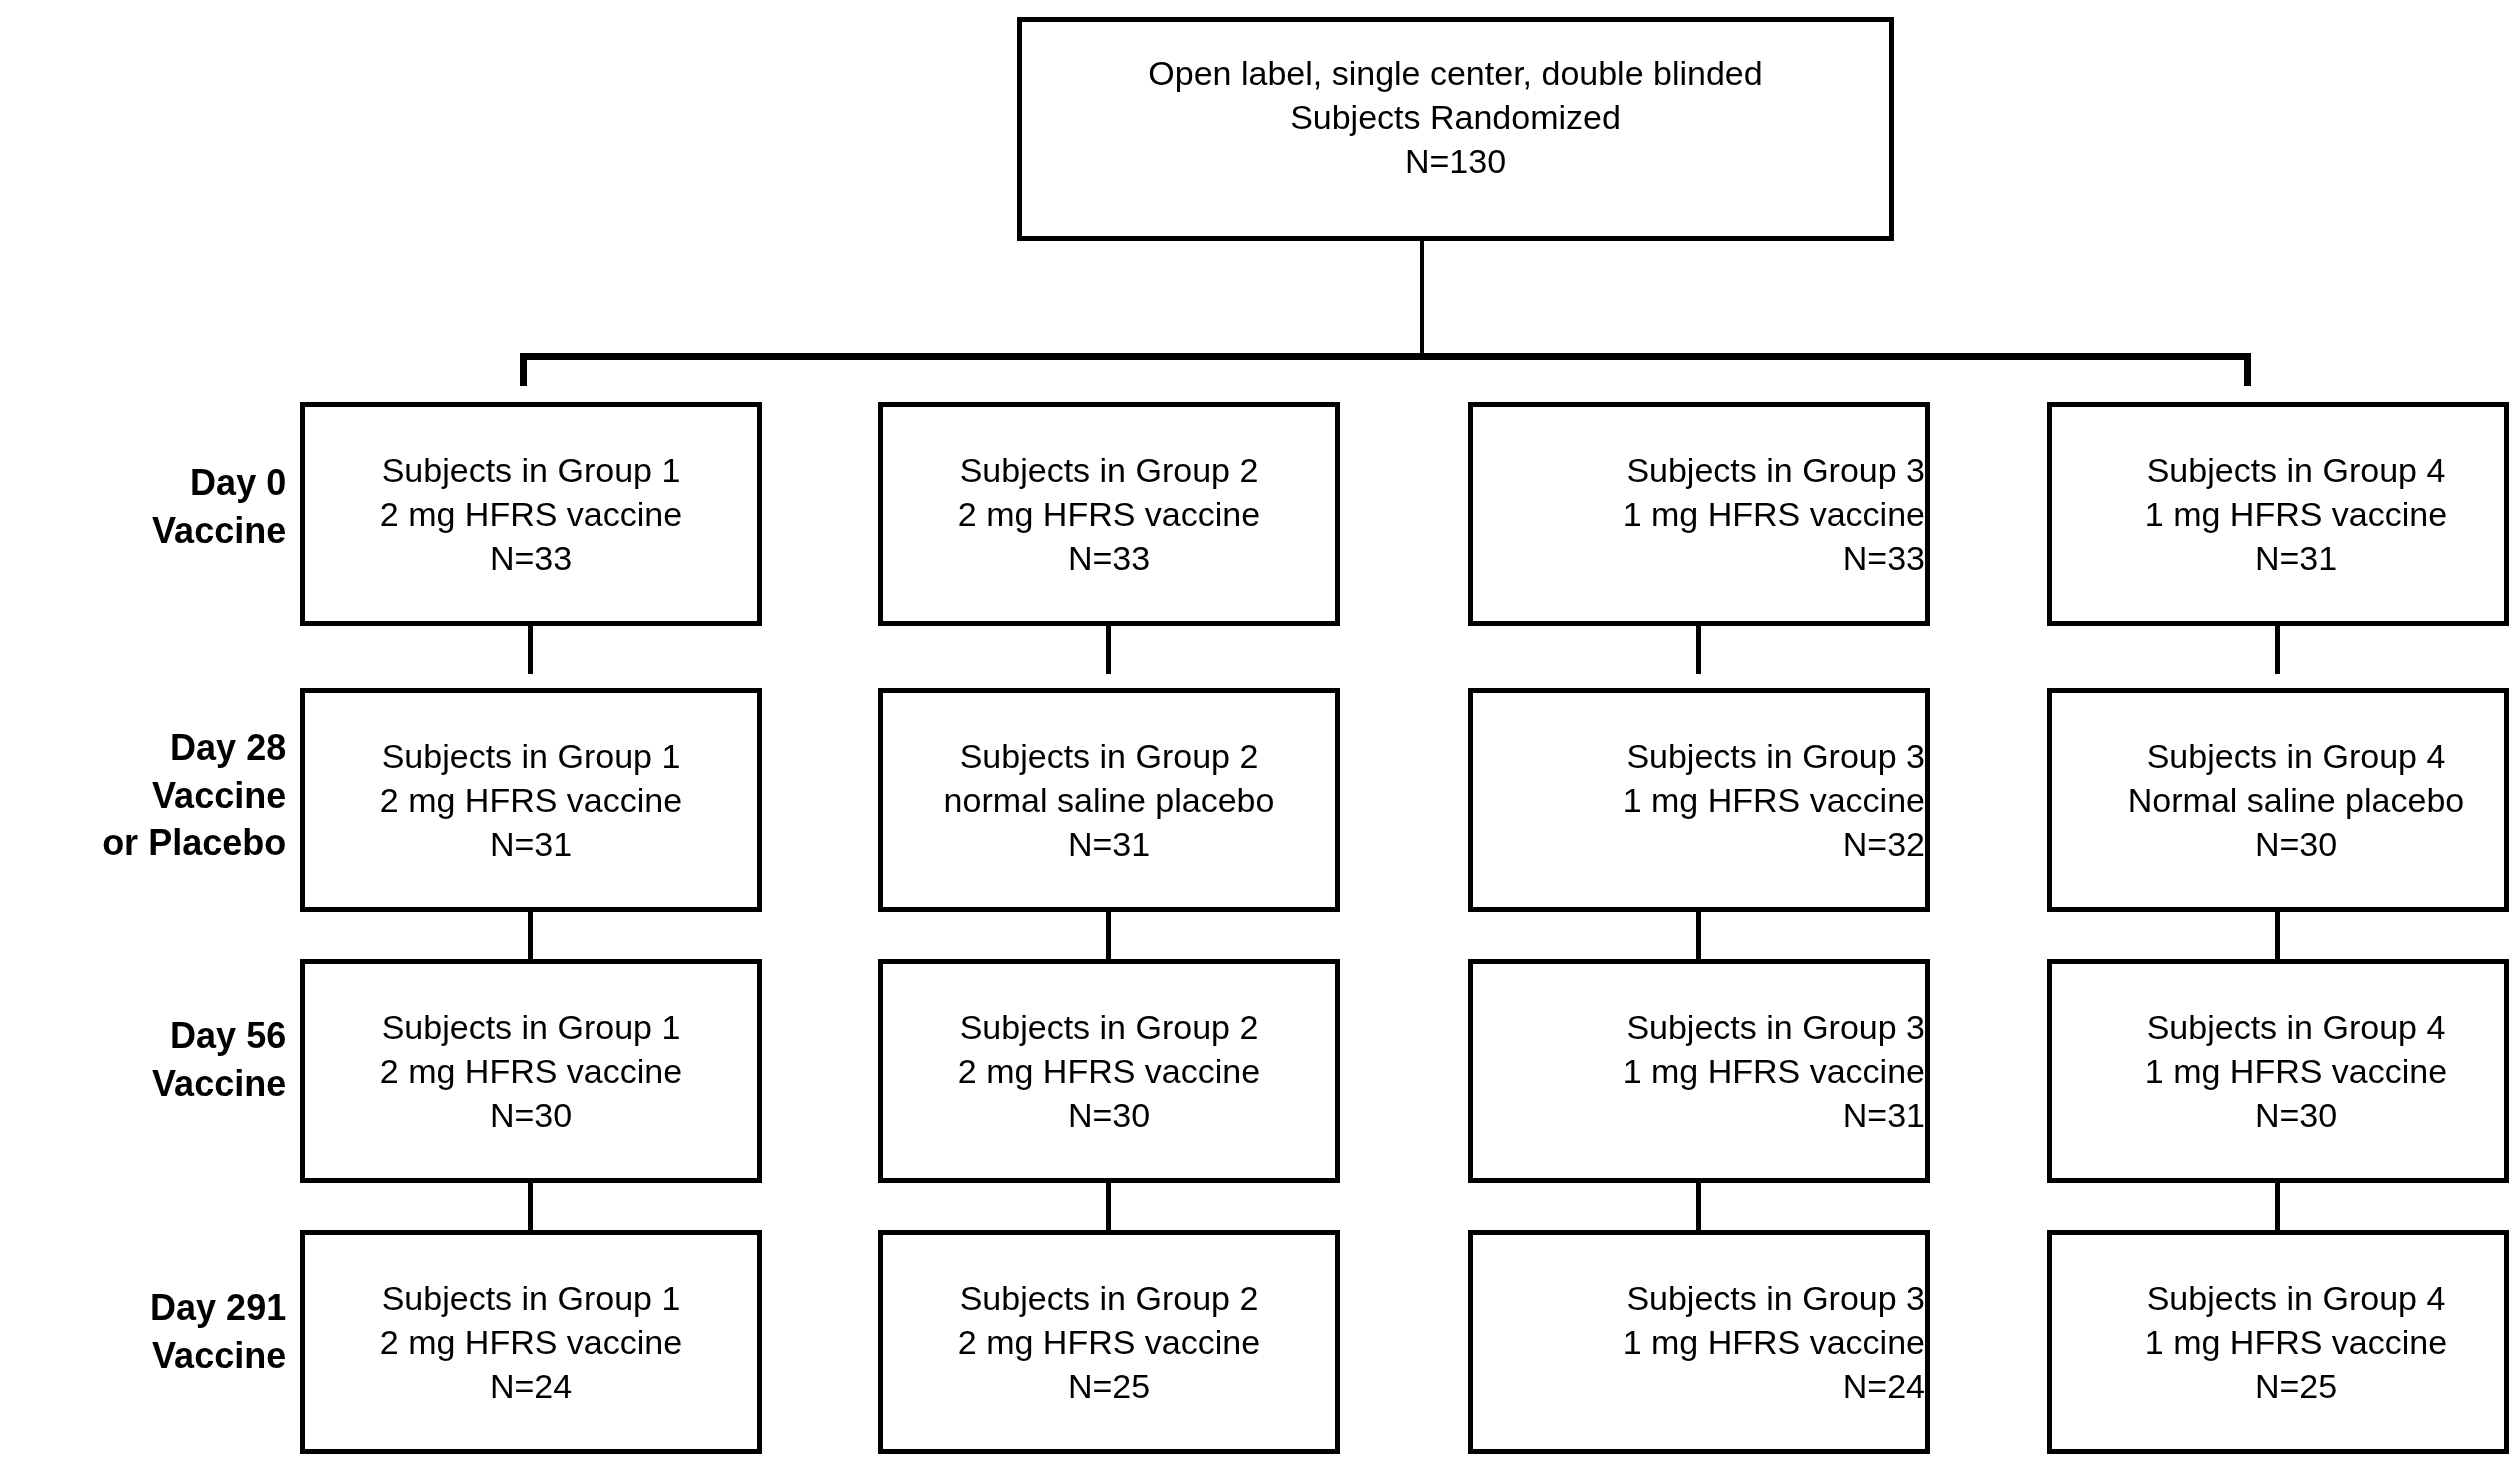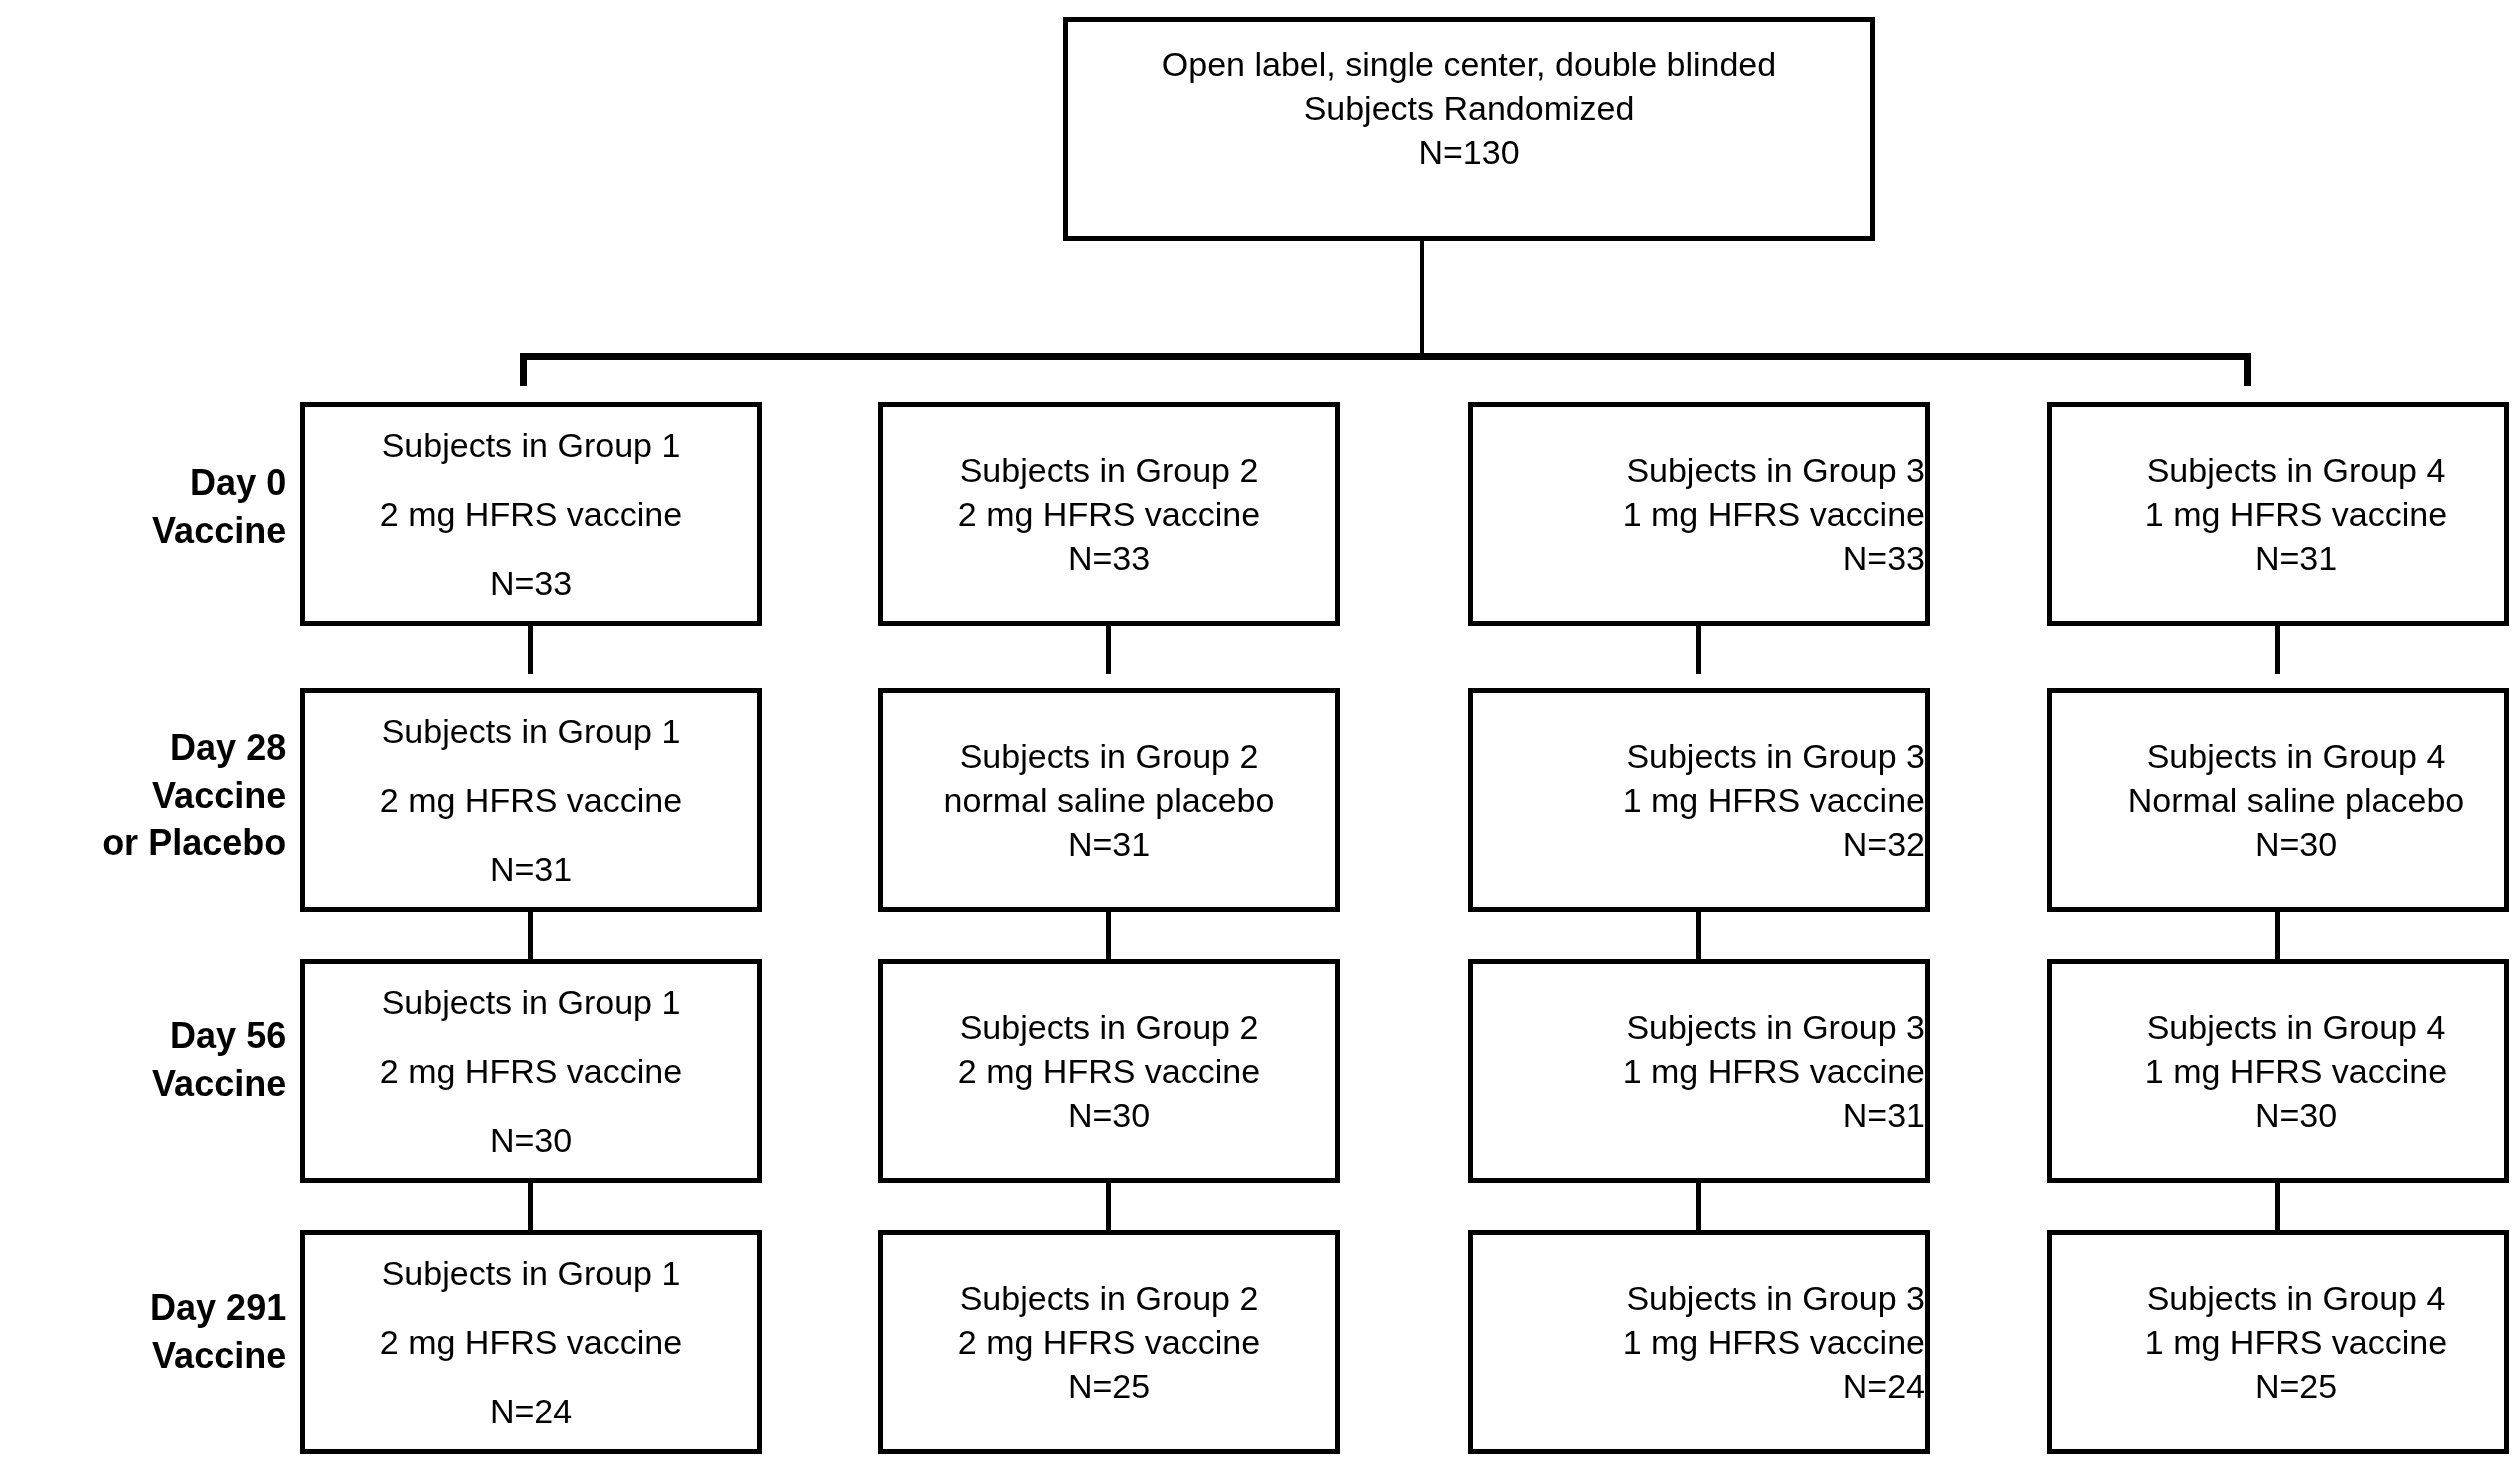--- a/index.html
+++ b/index.html
@@ -31,37 +31,37 @@
     justify-content: center;
     text-align: center;
     line-height: 1.30;
   }
   .node .line {
     display: block;
     white-space: nowrap;
   }
 
   #root-node {
-    left: 1063px;
+    left: 1017px;
     top: 17px;
-    width: 812px;
+    width: 877px;
     height: 224px;
     font-size: 34px;
     justify-content: flex-start;
-    padding-top: 20px;
+    padding-top: 29px;
   }
 
   .group-node {
     width: 462px;
     height: 224px;
     font-size: 34px;
   }
 
   
-  .col-0 { left: 300px; gap: 25px; }
+  .col-0 { left: 300px; }
   .col-1 { left: 878px; }
   .col-2 { left: 1468px; align-items: flex-end; }
   .col-3 { left: 2047px; padding-left: 36px; }
 
   
   .row-0 { top: 402px; }
   .row-1 { top: 688px; }
   .row-2 { top: 959px; }
   .row-3 { top: 1230px; }
 

